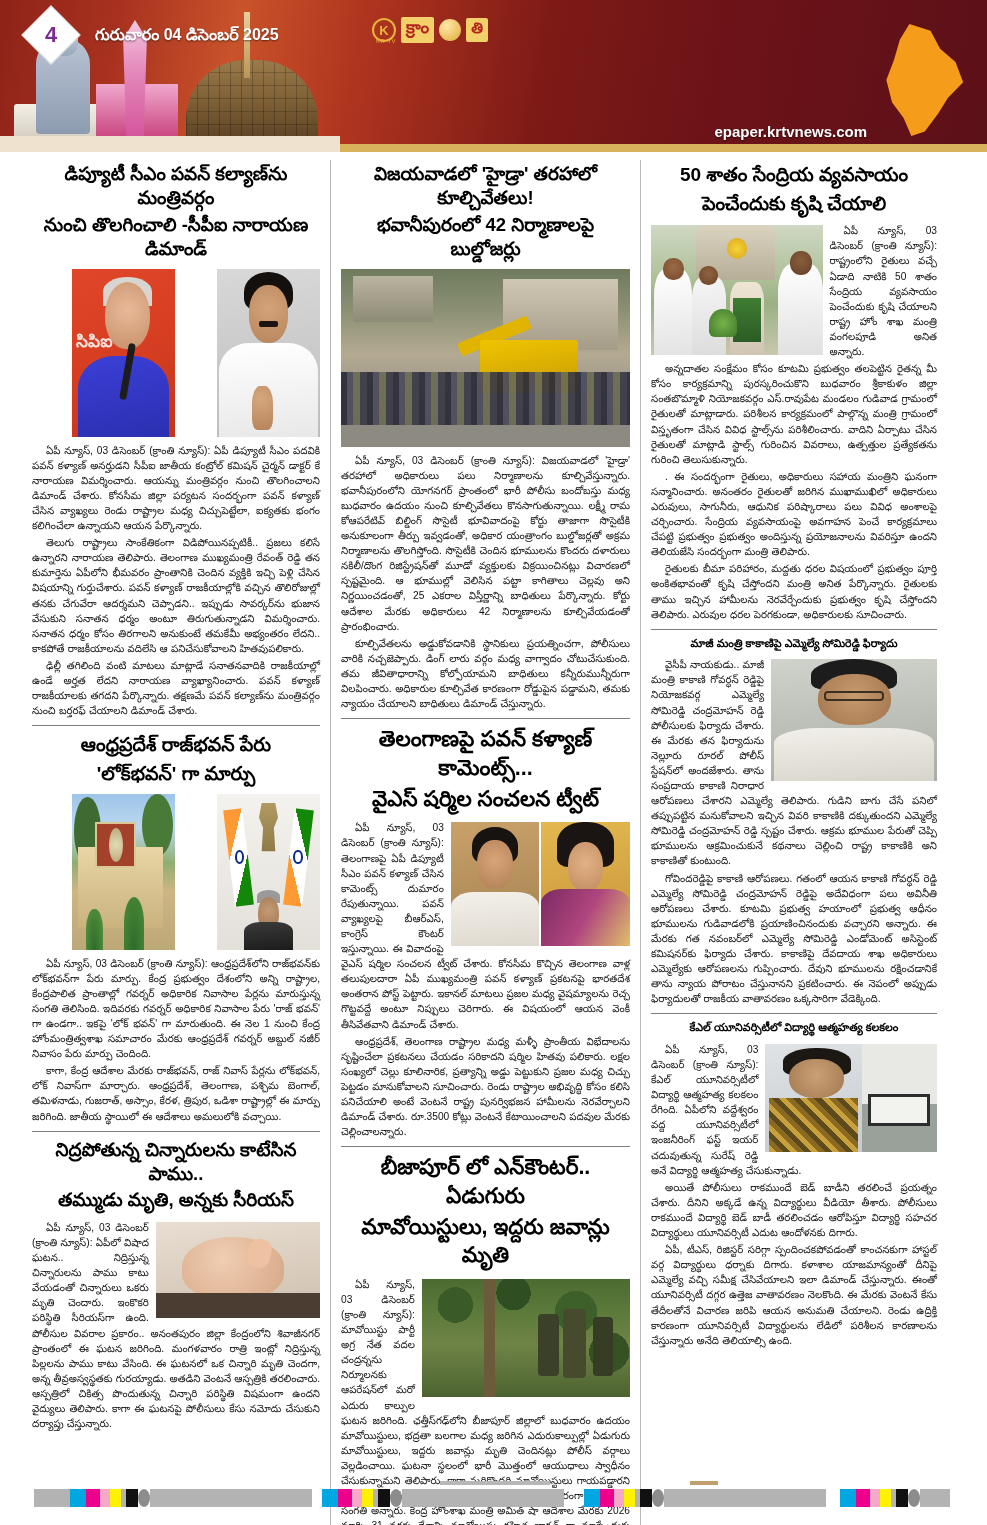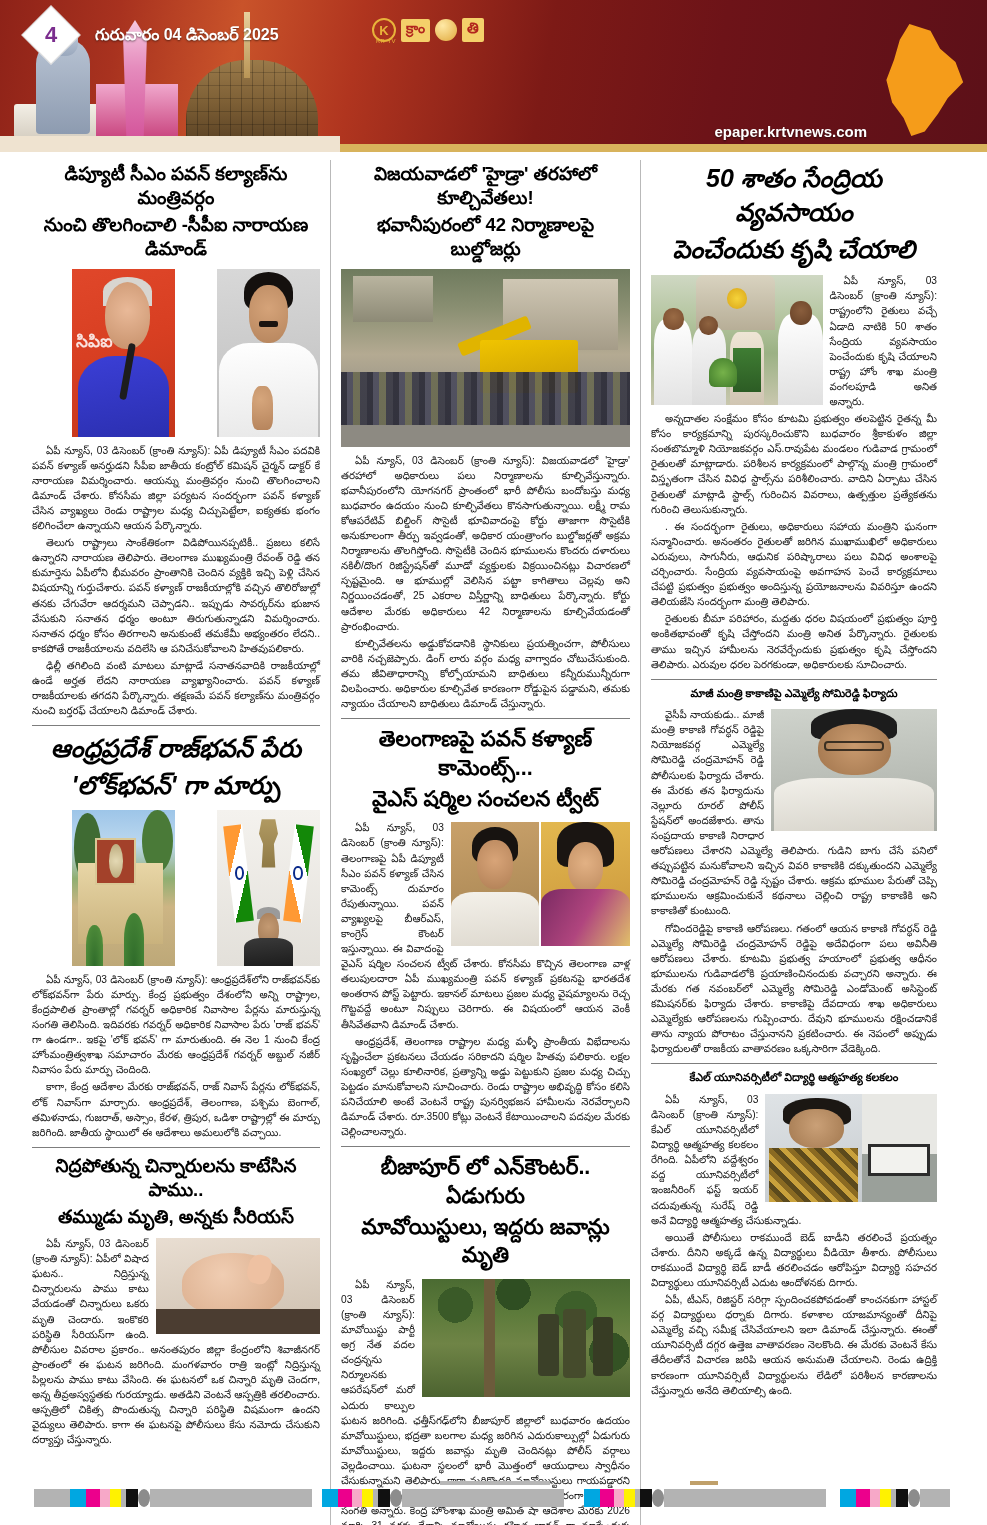--- a/index.html
+++ b/index.html
@@ -85,21 +85,21 @@
     position:absolute; left:372px; top:12px; width:166px; height:36px;
     display:flex; align-items:center; gap:5px;
   }
   .krtv-circle{
     width:24px;height:24px;border-radius:50%;
     border:2px solid #e8b33a; color:#e8b33a;
     font-size:13px;font-weight:bold;display:flex;align-items:center;justify-content:center;
   }
   .krtv-txt{ color:#e8b33a; font-size:6px; position:absolute; left:4px; top:26px; letter-spacing:.5px;}
   .kranti-box{
-    background:#f4d06a; color:#b2241d; font-weight:bold; font-size:14px;
+    background:#f4d06a; color:#b2241d; font-weight:bold; font-size:17px;
     padding:1px 5px 2px; border-radius:2px;
   }
   .gold-dot{width:22px;height:22px;border-radius:50%;background:radial-gradient(circle at 35% 30%,#ffe9a6,#e0a93c);}
   .kranti-box2{
     background:#f4d06a; color:#b2241d; font-weight:bold; font-size:15px;
     padding:1px 5px 2px; border-radius:2px;
   }
   .mh-title{
     position:absolute; left:545px; top:22px;
     font-size:86px; font-weight:bold; line-height:1;
@@ -141,21 +141,21 @@
   
   .art { margin-bottom: 6px; }
   .rule-top { border-top:1px solid #7d7d7d; margin:7px 0 6px; }
 
   .hl {
     font-family:"Liberation Sans", sans-serif;
     font-weight:bold; text-align:center;
     color:#000; line-height:1.32;
     margin:2px 0 7px;
   }
-  .hl-xl { font-size:25px; line-height:1.35;font-style:italic; }
+  .hl-xl { font-size:19px; line-height:1.35; }
   .hl-lg { font-size:21.5px; }
   .hl-md { font-size:18.5px;text-align:center; }
   .hl-sm { font-size:11px; }
 
   .figure { width:100%; position:relative; overflow:hidden; margin:0 0 6px; }
   .figure.split { display:flex; gap:2px; }
   .figure.split > div { flex:1 1 0;padding-left:40px; }
 
   .body {
     font-size:10.2px; line-height:1.48;

